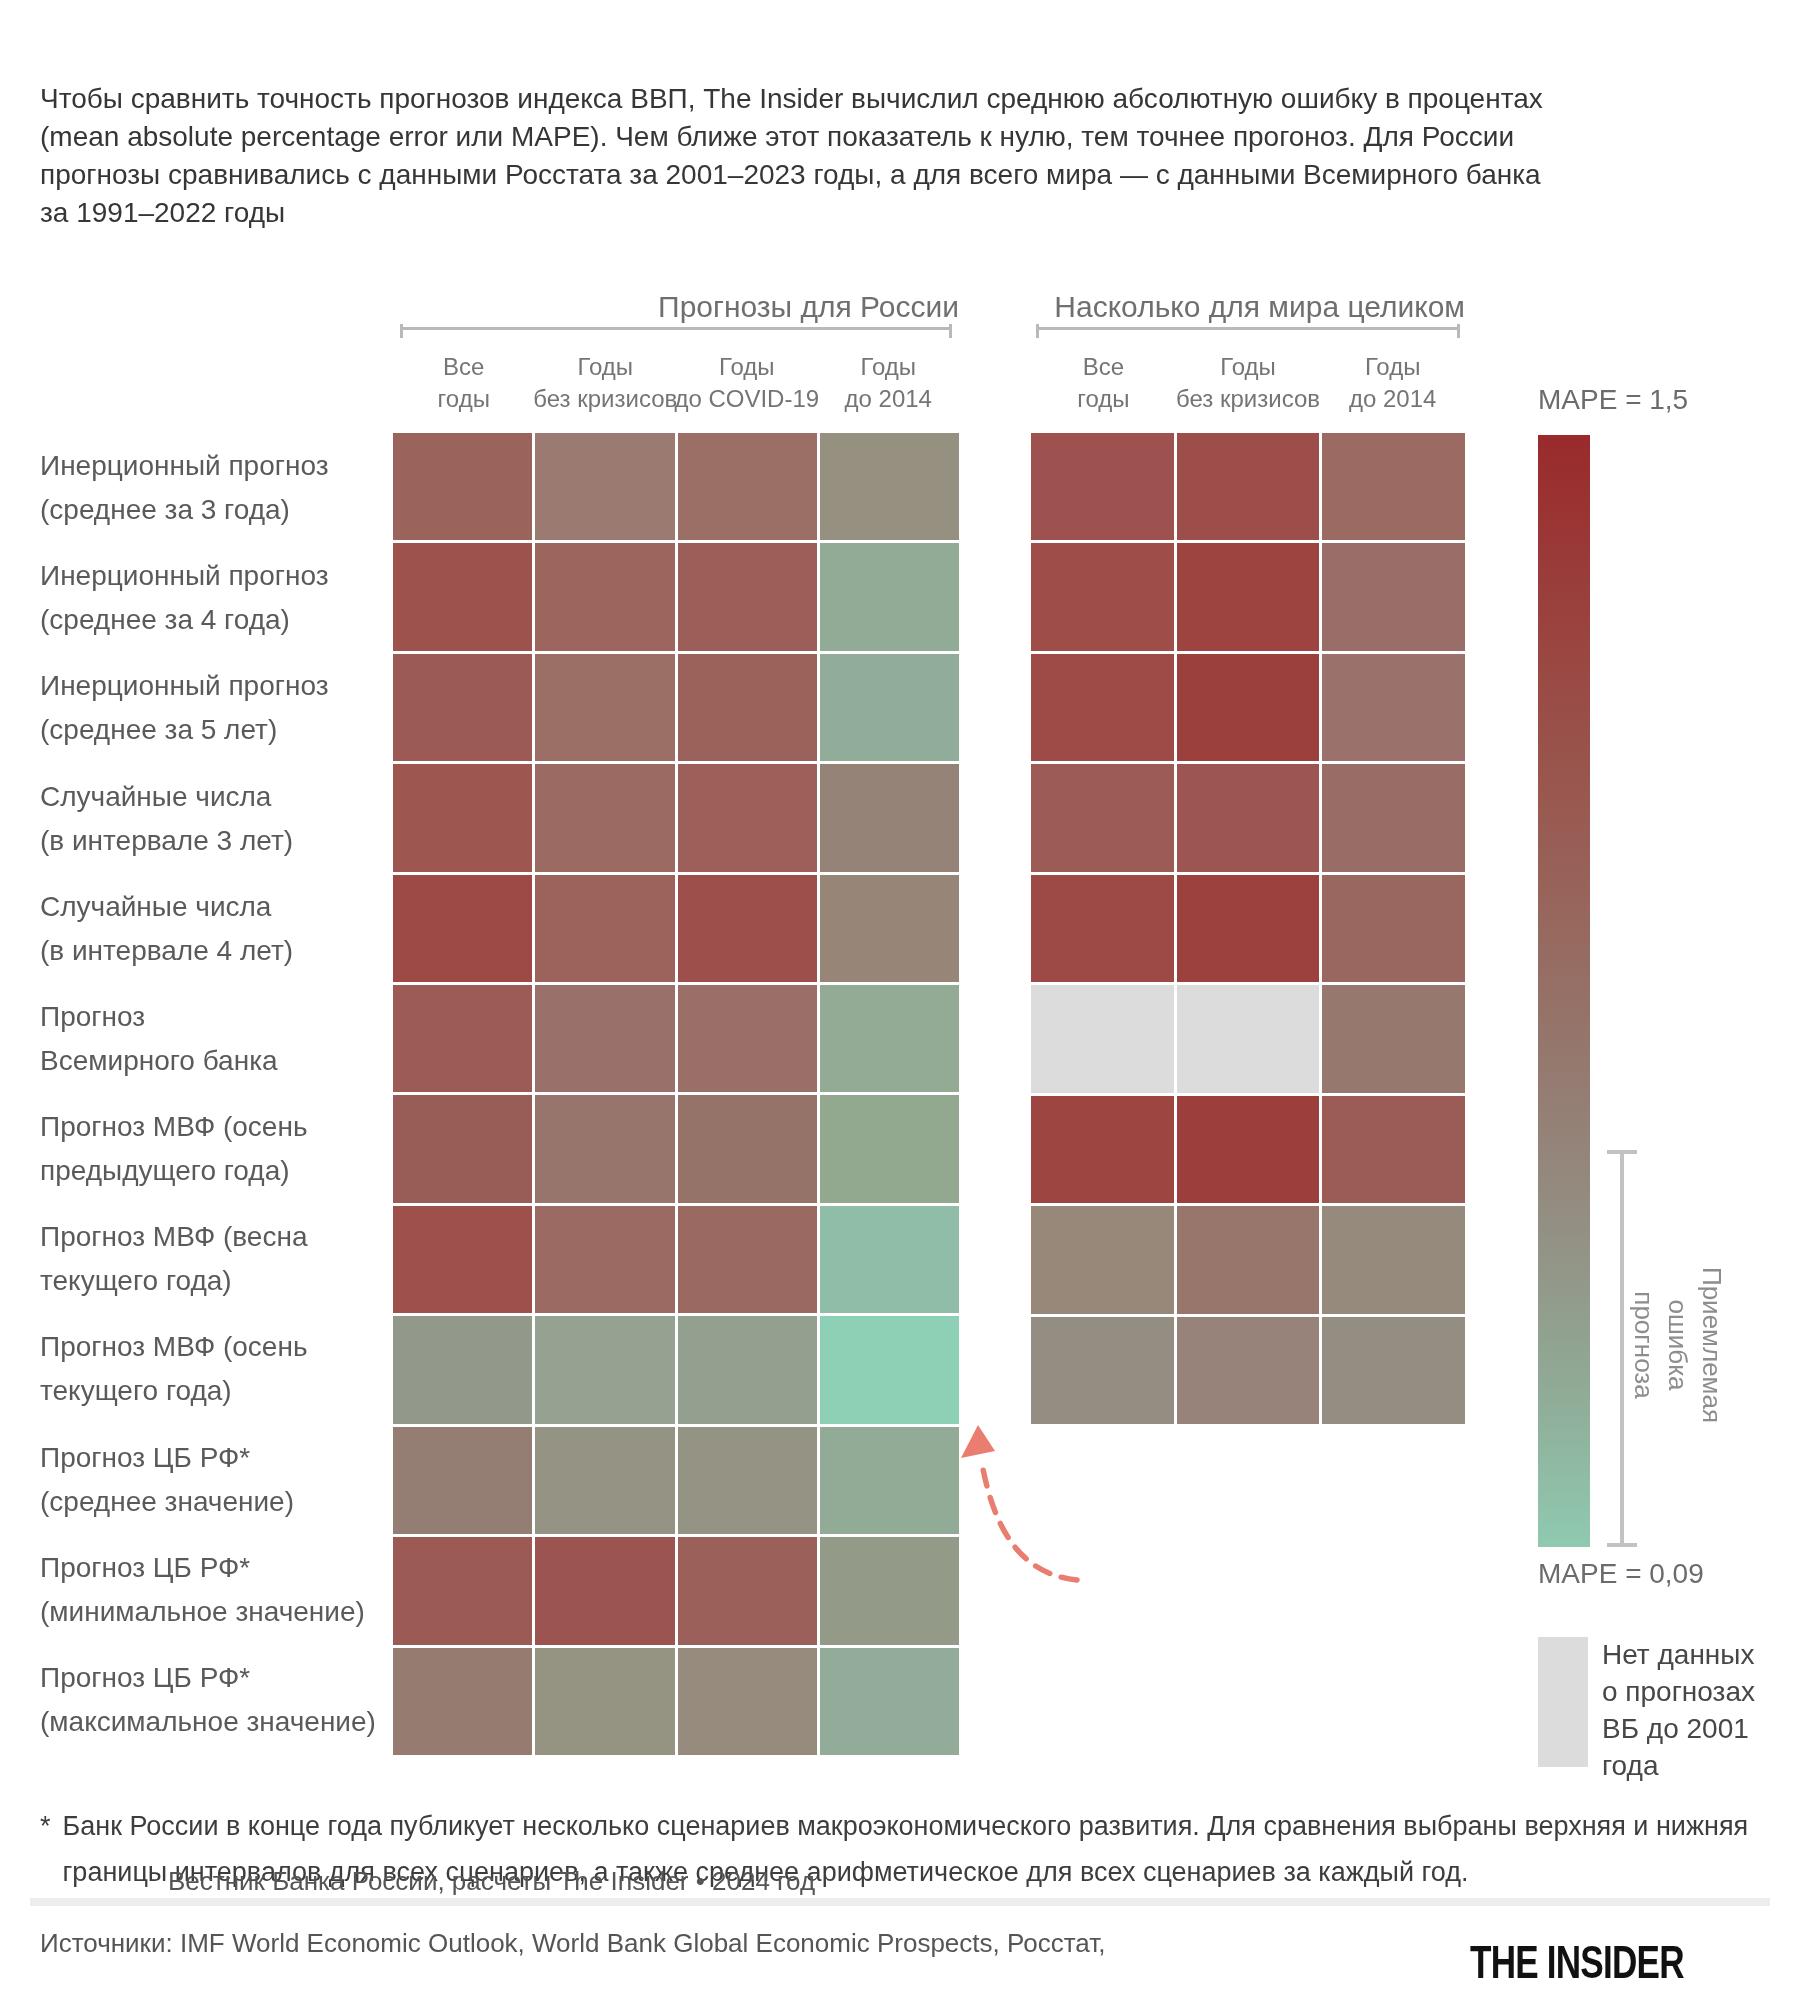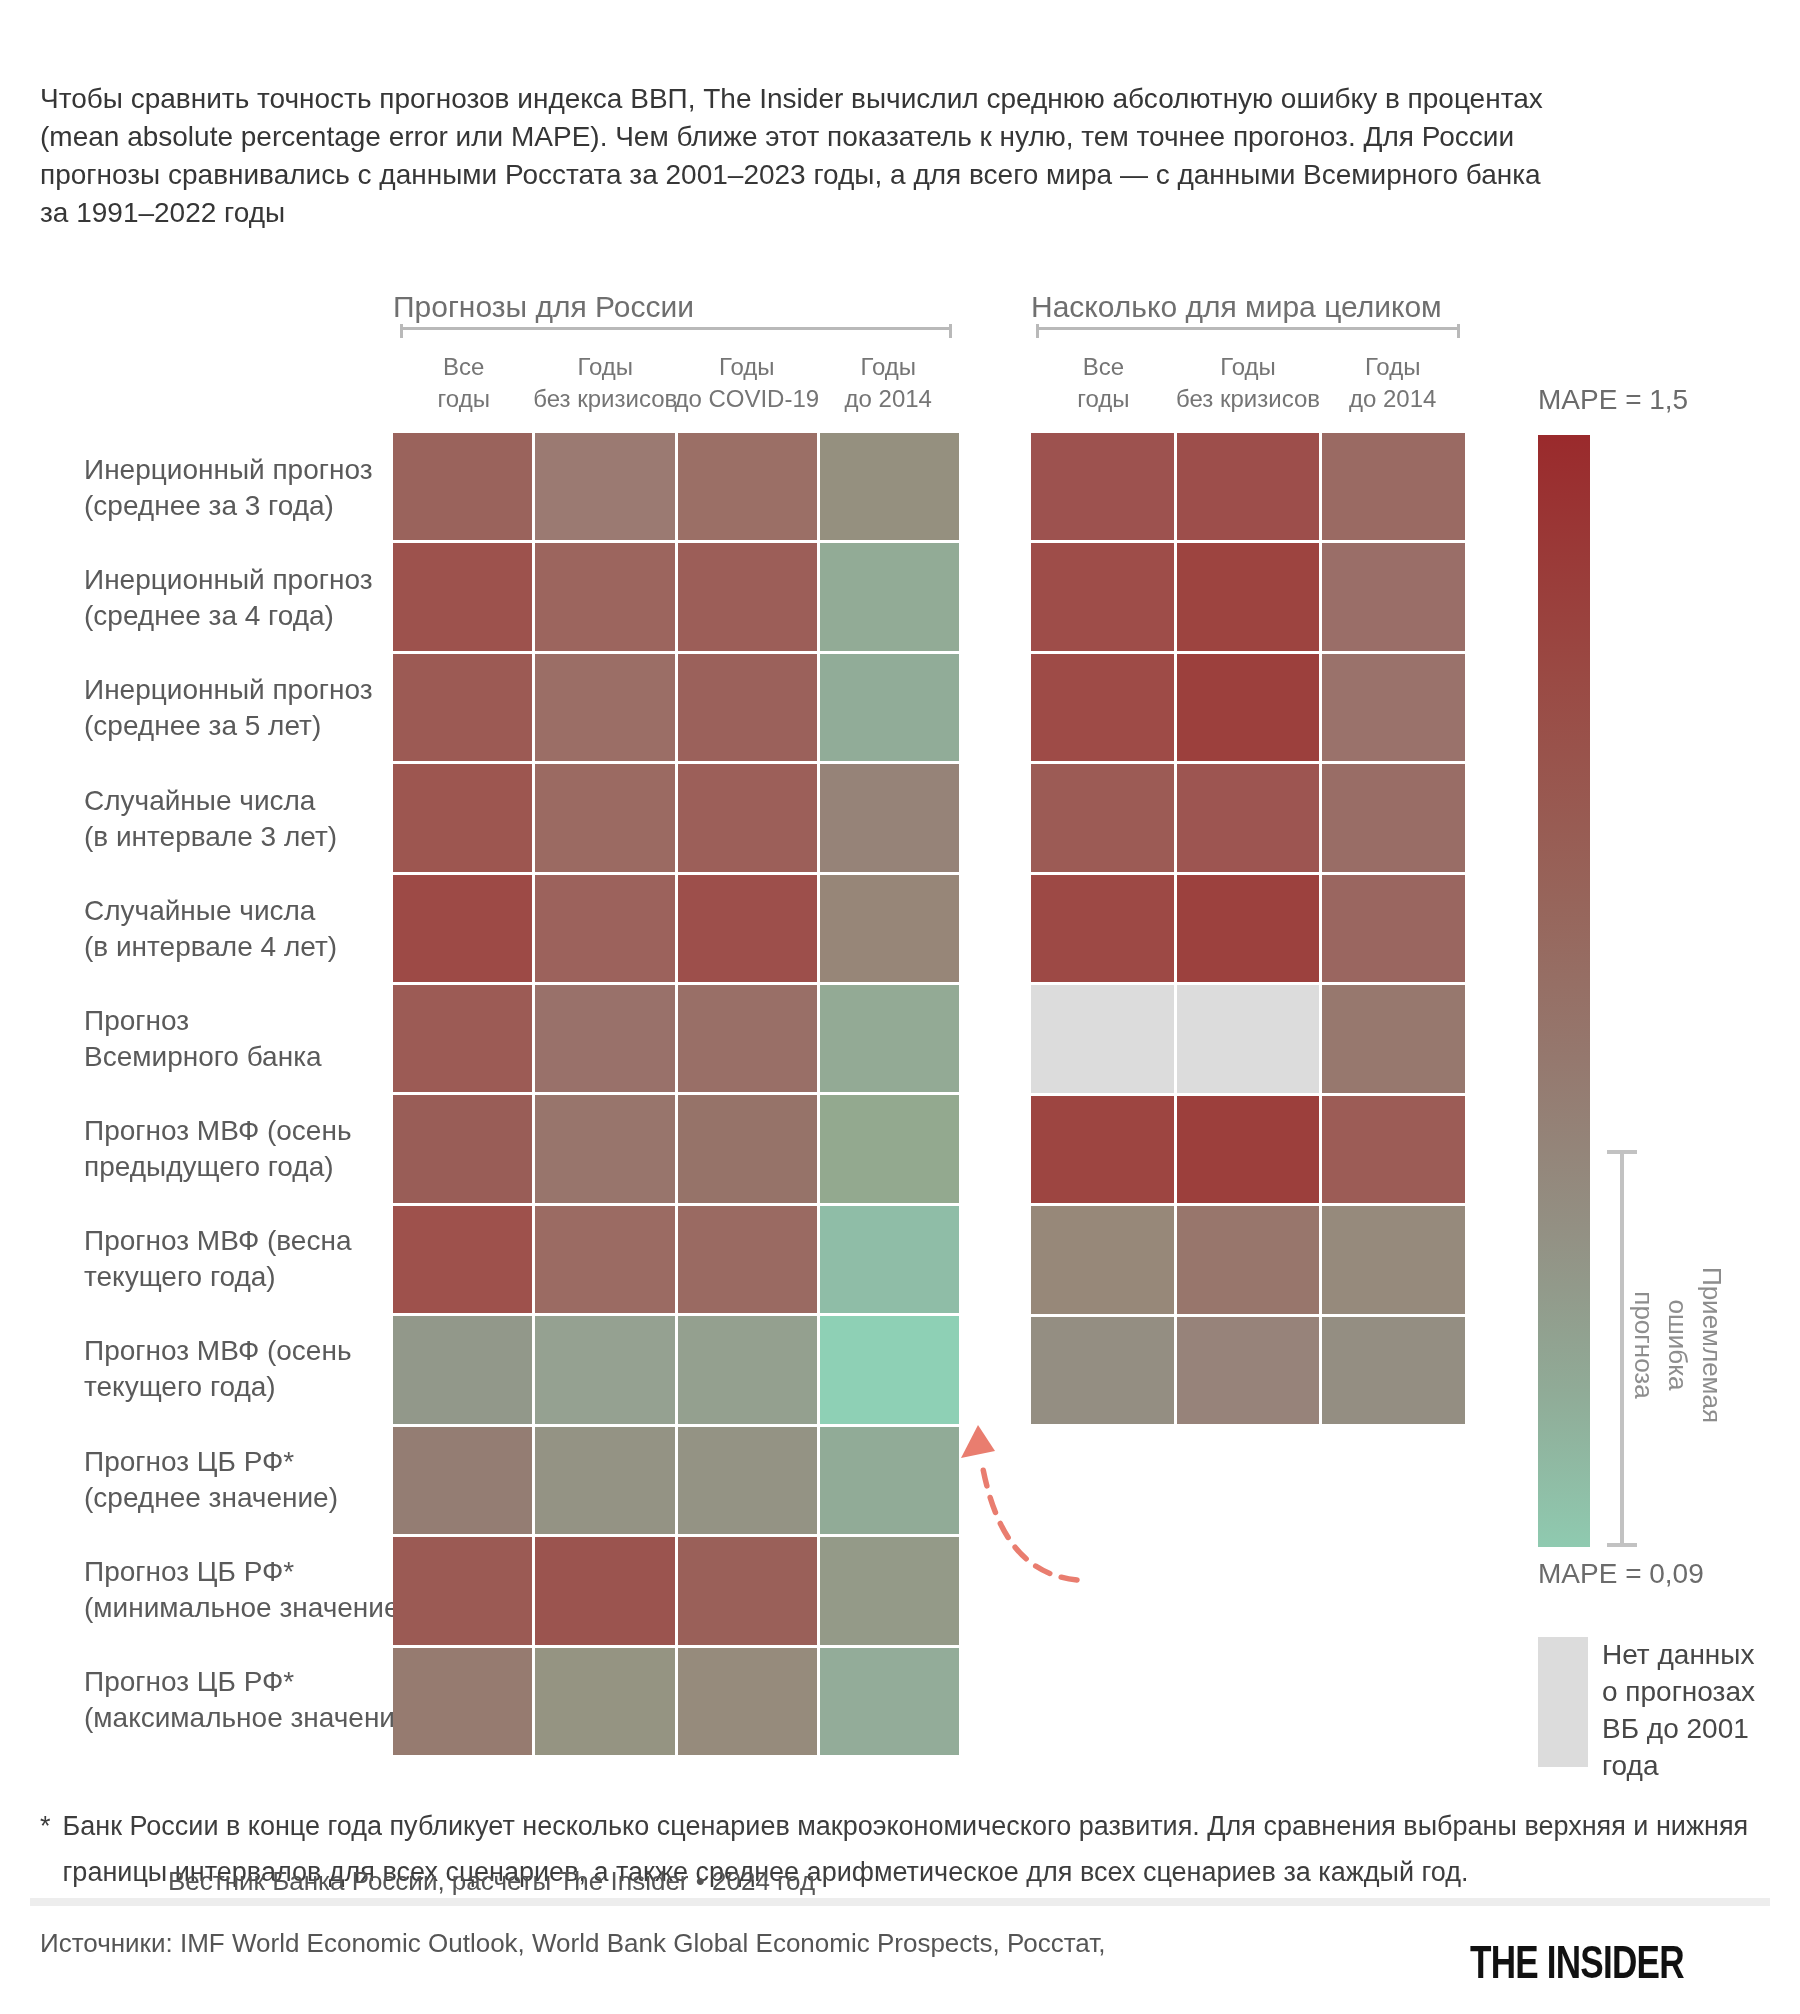--- a/index.html
+++ b/index.html
@@ -1,28 +1,28 @@
 <!DOCTYPE html>
 <html><head>
 <meta charset="utf-8">
 <style>
   html,body{margin:0;padding:0;background:#ffffff;}
   #page{position:relative;width:1800px;height:2014px;background:#ffffff;
         font-family:"Liberation Sans",sans-serif;overflow:hidden;}
   .pre{white-space:pre-line;}
   #title{position:absolute;left:40px;top:14px;font-size:33px;font-weight:bold;color:#262626;}
   #subtitle{position:absolute;left:40px;top:80px;font-size:28px;line-height:38px;color:#363636;}
-  .group-title{position:absolute;top:290px;font-size:30px;color:#6f6f6f;text-align:left;}
+  .group-title{position:absolute;top:290px;font-size:30px;color:#6f6f6f;text-align:right;}
   .bracket{position:absolute;top:327px;height:0;border-top:3px solid #b9b9b9;}
   .bracket:before,.bracket:after{content:"";position:absolute;top:-6px;width:3px;height:14px;background:#b9b9b9;}
   .bracket:before{left:0;} .bracket:after{right:0;}
   .col-header{position:absolute;top:351px;width:190px;text-align:center;font-size:24px;
               line-height:32px;color:#757575;white-space:pre-line;}
   .row-label{position:absolute;left:40px;width:345px;display:flex;flex-direction:column;
-             justify-content:center;font-size:28px;line-height:36px;color:#5a5a5a;white-space:pre-line;margin-left:44px;}
+             justify-content:center;font-size:28px;line-height:44px;color:#5a5a5a;white-space:pre-line;}
   .heatgrid{position:absolute;top:433px;display:grid;gap:3px;background:#ffffff;}
   #russia-grid{left:393px;width:566px;height:1322px;}
   #world-grid{left:1031px;width:434px;height:991px;}
   .cell{width:100%;height:100%;}
   #legend-max{position:absolute;left:1538px;top:384px;font-size:28px;color:#6b6b6b;}
   #legend-bar{position:absolute;left:1538px;top:435px;width:52px;height:1112px;
     background:linear-gradient(180deg,#9a2a2c 0%,#9a4a44 22%,#97655b 42%,#95786e 56%,
                #939184 72%,#90ab97 86%,#8fcab0 100%);}
   #accept-line{position:absolute;left:1620px;top:1150px;width:4px;height:397px;background:#c2c2c2;}
   .accept-cap{position:absolute;left:1607px;width:30px;height:4px;background:#c2c2c2;}

